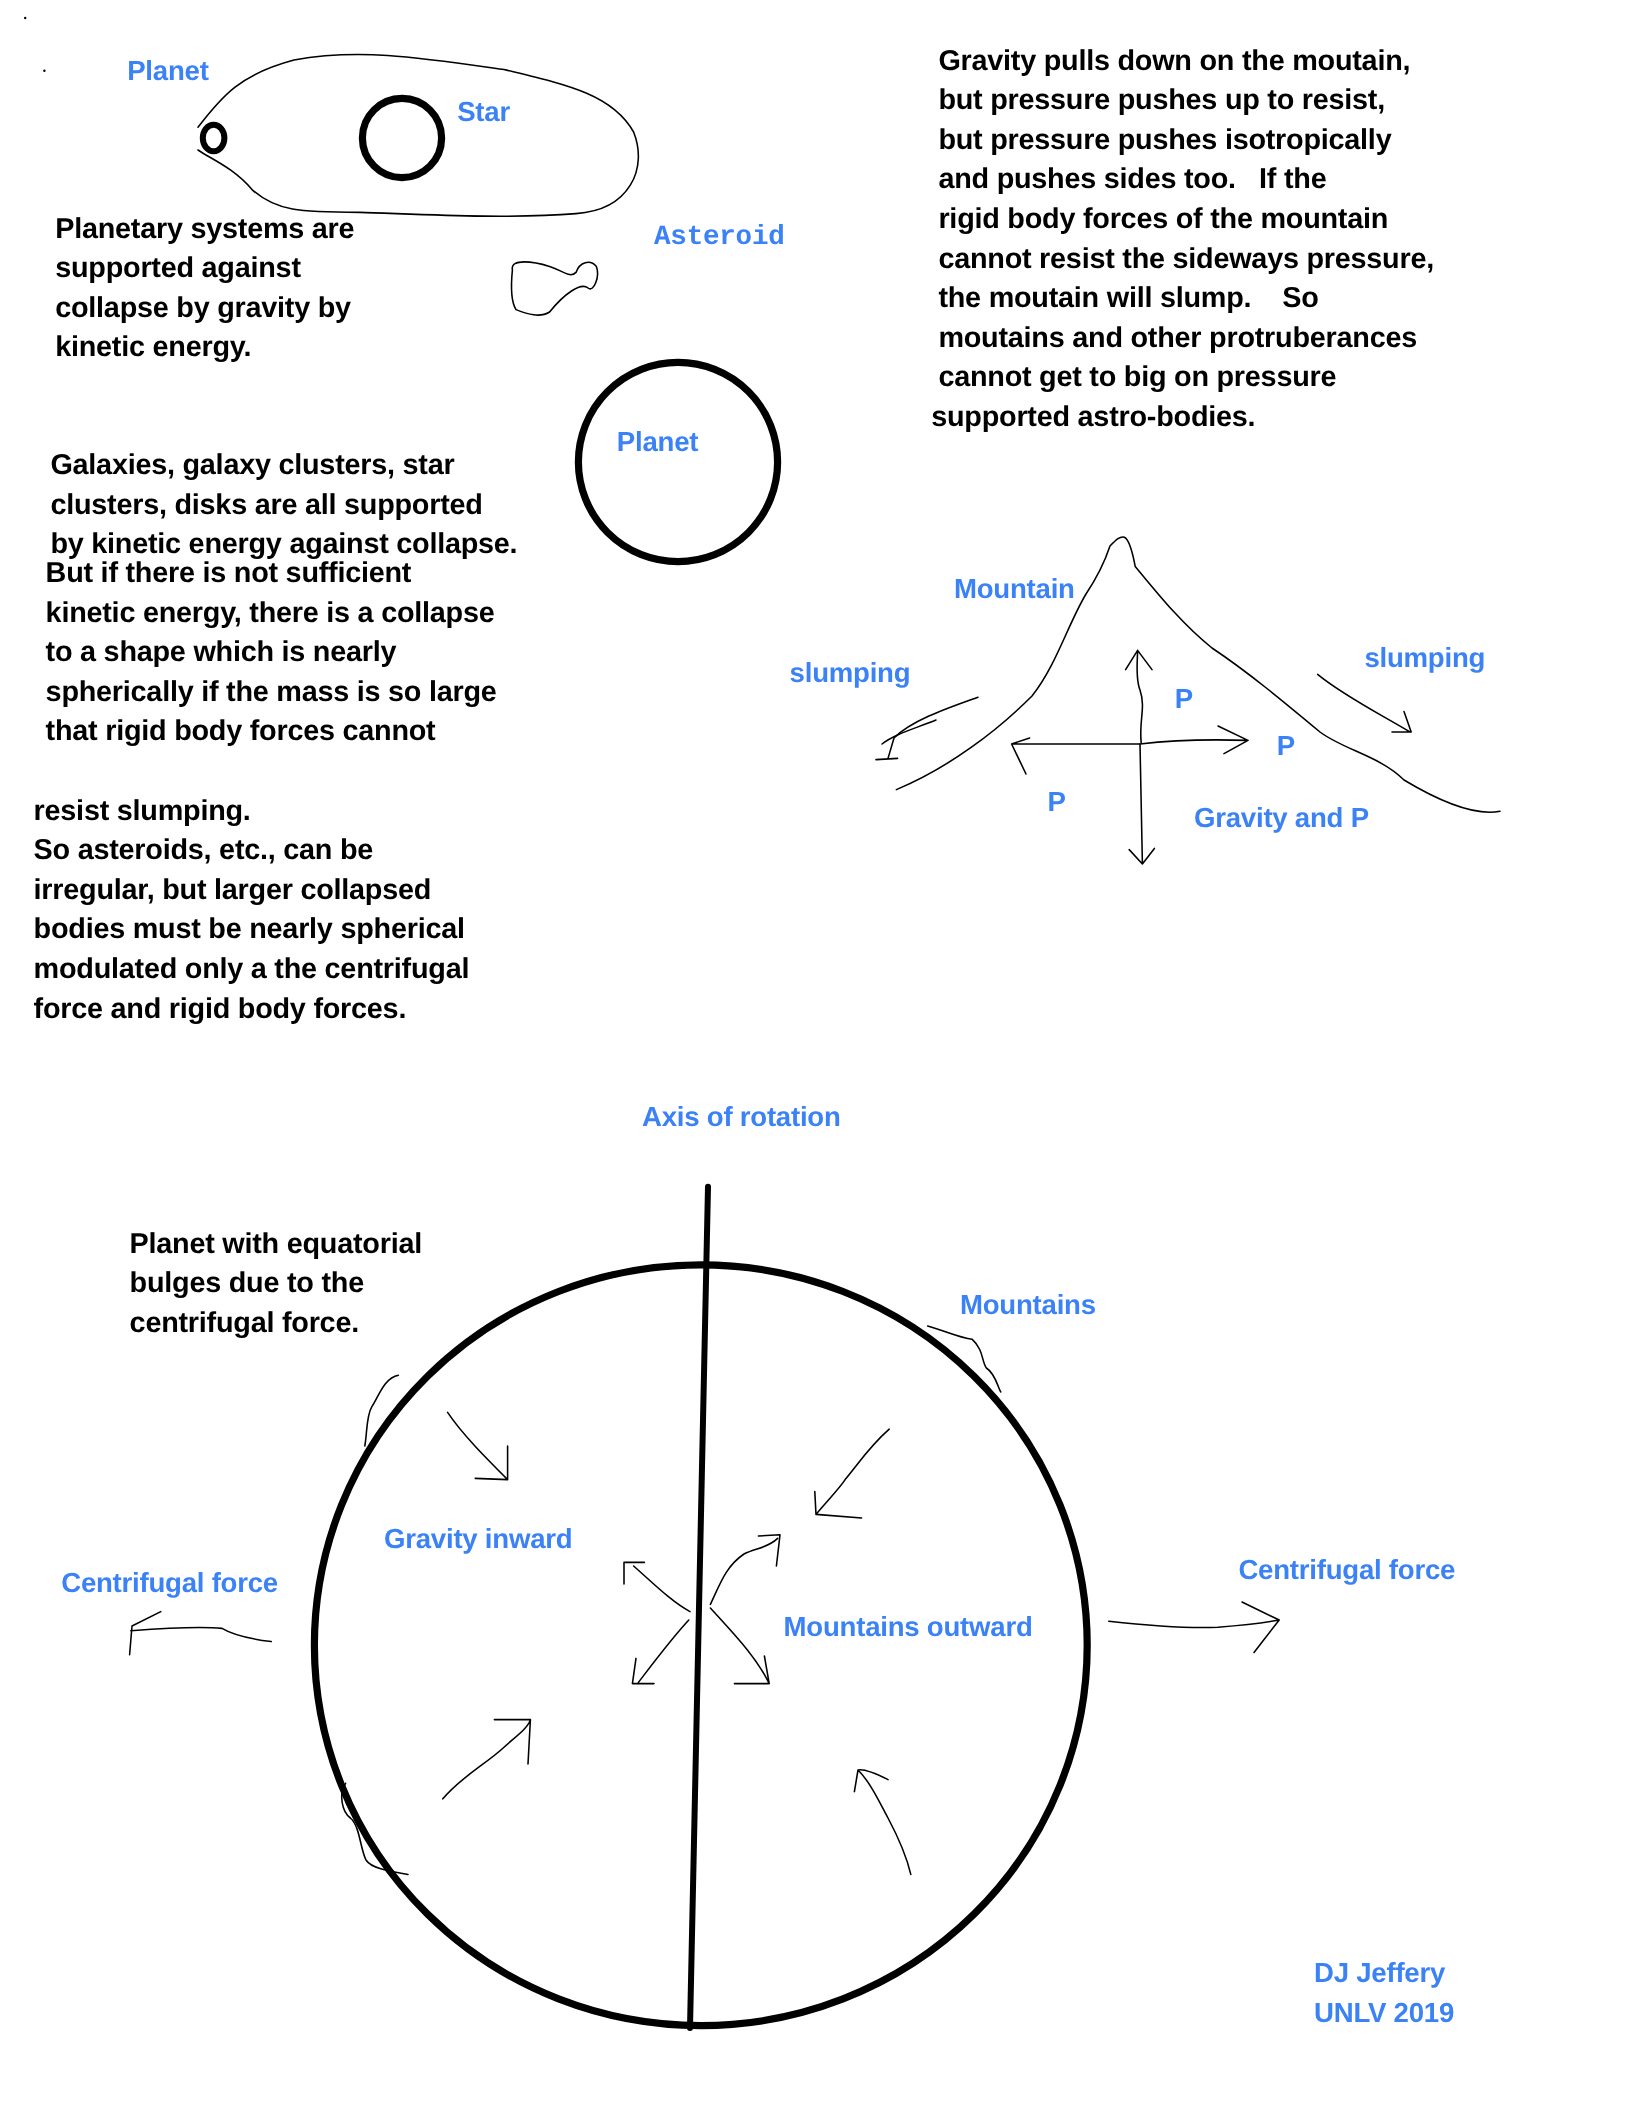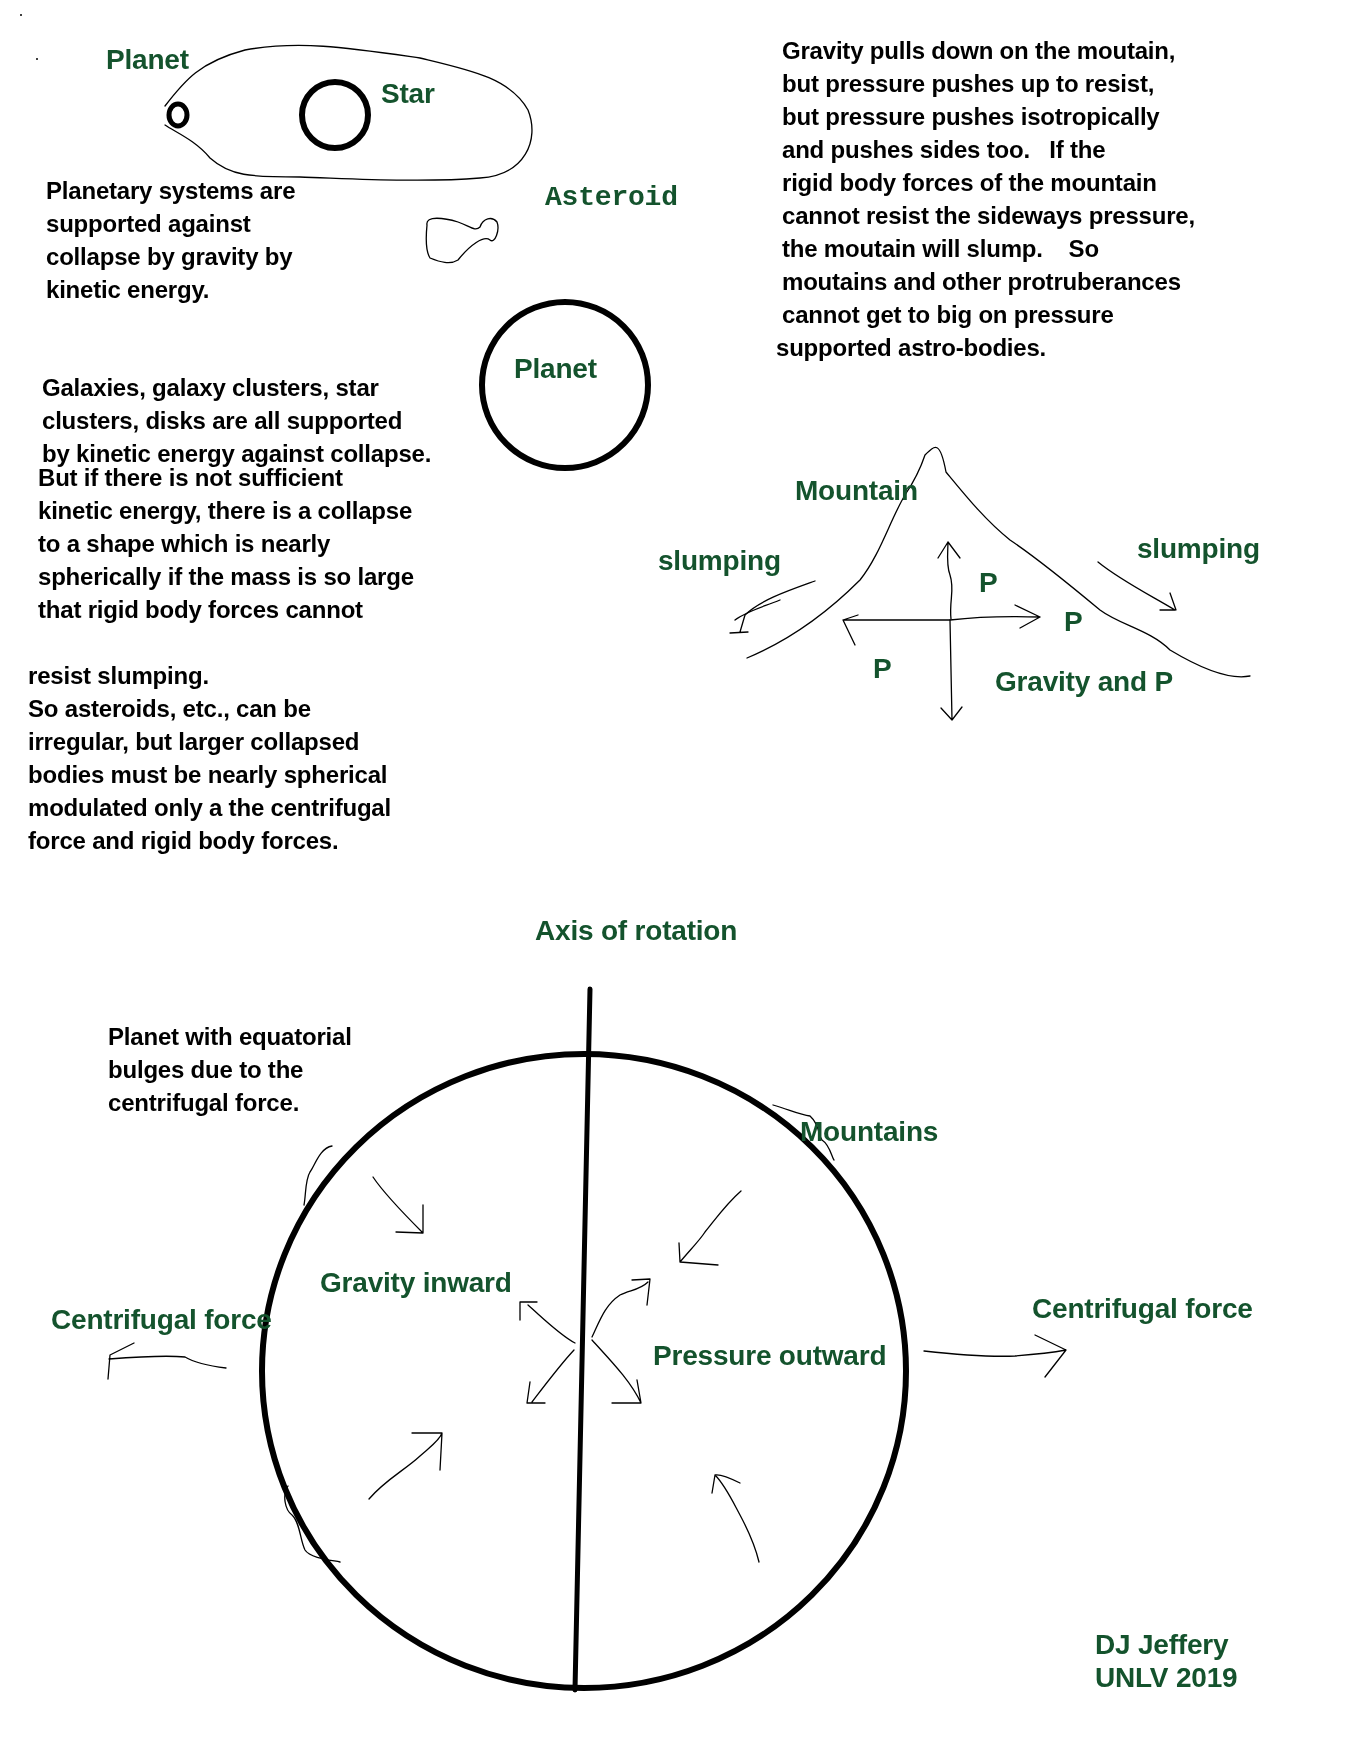--- a/index.html
+++ b/index.html
@@ -1,20 +1,20 @@
 <!DOCTYPE html>
 <html><head>
   <meta charset="utf-8">
   <style>
     html, body { margin: 0; padding: 0; background: #ffffff; }
     body { width: 1360px; height: 1760px; position: relative; overflow: hidden;
            font-family: "Liberation Sans", "DejaVu Sans", sans-serif; color: #000; }
     #canvas { position: absolute; left: 0; top: 0; width: 1360px; height: 1760px; }
-    .lbl { position: absolute; font-weight: bold; font-size: 28px; line-height: 33px;
-           white-space: pre; color: #14532d; letter-spacing: -0.2px; }
+    .lbl { position: absolute; font-weight: bold; font-size: 23px; line-height: 33px;
+           white-space: pre; color: #3b82f6; letter-spacing: -0.2px; }
     .para { position: absolute; font-weight: bold; font-size: 24px; line-height: 33px;
             white-space: pre; color: #000; letter-spacing: -0.2px; }
     svg .thick { stroke: #000; stroke-width: 6; fill: none; }
     svg .thin { stroke: #000; stroke-width: 1.3; fill: none; stroke-linecap: round; stroke-linejoin: round; }
     svg .axis { stroke: #000; stroke-width: 5; fill: none; stroke-linecap: round; }
   </style>
 </head>
 <body>
 
 <svg id="canvas" viewBox="0 0 1360 1760" xmlns="http://www.w3.org/2000/svg">
@@ -111,20 +111,20 @@
 <div class="lbl" style="left:1137px; top:532px;">slumping</div>
 <div class="lbl" style="left:979px; top:566px;">P</div>
 <div class="lbl" style="left:1064px; top:605px;">P</div>
 <div class="lbl" style="left:873px; top:652px;">P</div>
 <div class="lbl" style="left:995px; top:665px;">Gravity and P</div>
 
 <div class="lbl" style="left:535px; top:914px;">Axis of rotation</div>
 <div class="para" style="left:108px; top:1020px;">Planet with equatorial
 bulges due to the
 centrifugal force.</div>
-<div class="lbl" style="left:800px; top:1071px;margin-top:44px;">Mountains</div>
+<div class="lbl" style="left:800px; top:1071px;">Mountains</div>
 <div class="lbl" style="left:320px; top:1266px;">Gravity inward</div>
-<div class="lbl" style="left:653px; top:1339px;">Pressure outward</div>
+<div class="lbl" style="left:653px; top:1339px;">Mountains outward</div>
 <div class="lbl" style="left:51px; top:1303px;">Centrifugal force</div>
 <div class="lbl" style="left:1032px; top:1292px;">Centrifugal force</div>
 
 <div class="lbl" style="left:1095px; top:1628px;text-align:center;">DJ Jeffery</div>
 <div class="lbl" style="left:1095px; top:1661px;">UNLV 2019</div>
 
 </body></html>

